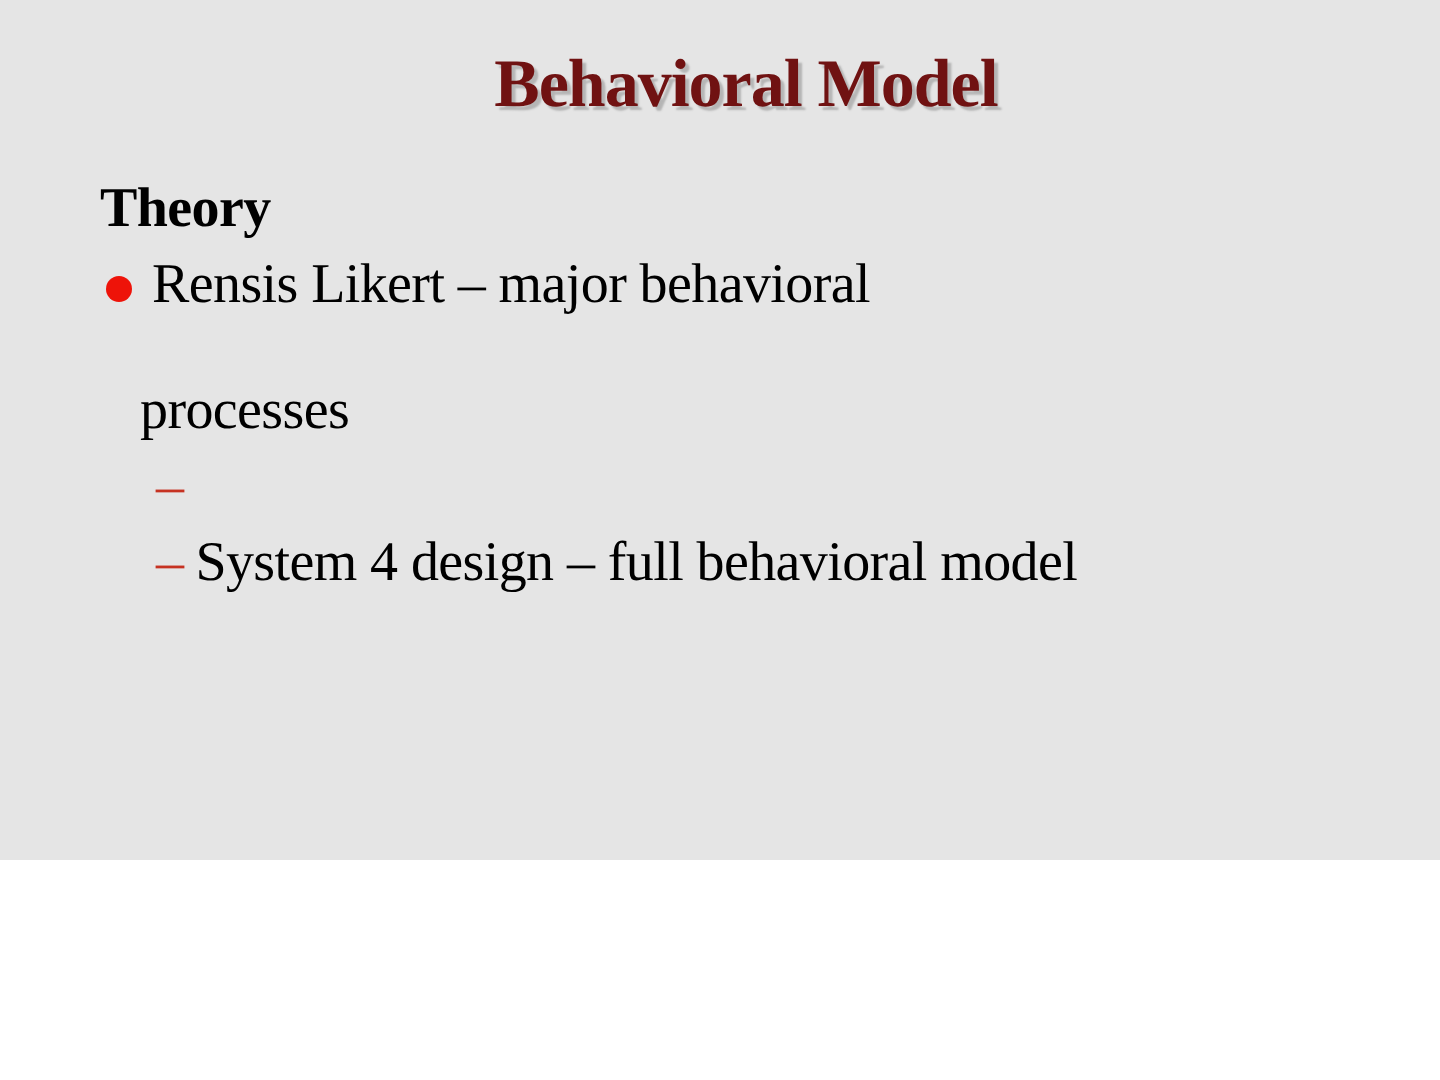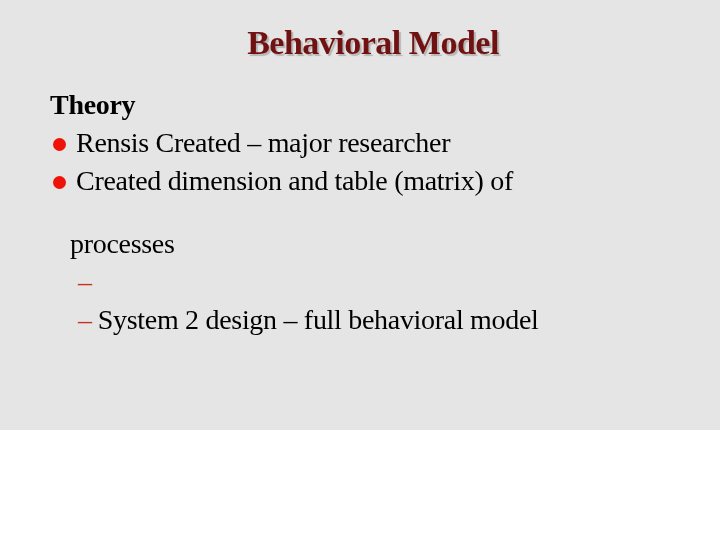--- a/index.html
+++ b/index.html
@@ -80,35 +80,31 @@
   <div class="slide-title">Behavioral Model</div>
 
   <div class="content">
 
     <div class="line heading-line">
       <span>Theory</span>
     </div>
 
     <div class="line">
       <span class="bullet-dot"></span>
-      <span class="body-text">Rensis Created – major researcher</span>
+      <span class="body-text">Rensis Likert – major behavioral</span>
     </div>
 
-    <div class="line">
-      <span class="bullet-dot"></span>
-      <span class="body-text">Created dimension and table (matrix) of</span>
-    </div>
 
     <div class="line wrap-indent">
       <span class="body-text">processes</span>
     </div>
 
     <div class="line">
       <span class="dash-marker">–</span>
     </div>
 
     <div class="line">
       <span class="dash-marker">–</span>
-      <span class="body-text">System 2 design – full behavioral model</span>
+      <span class="body-text">System 4 design – full behavioral model</span>
     </div>
 
   </div>
 </div>
 
 </body></html>

